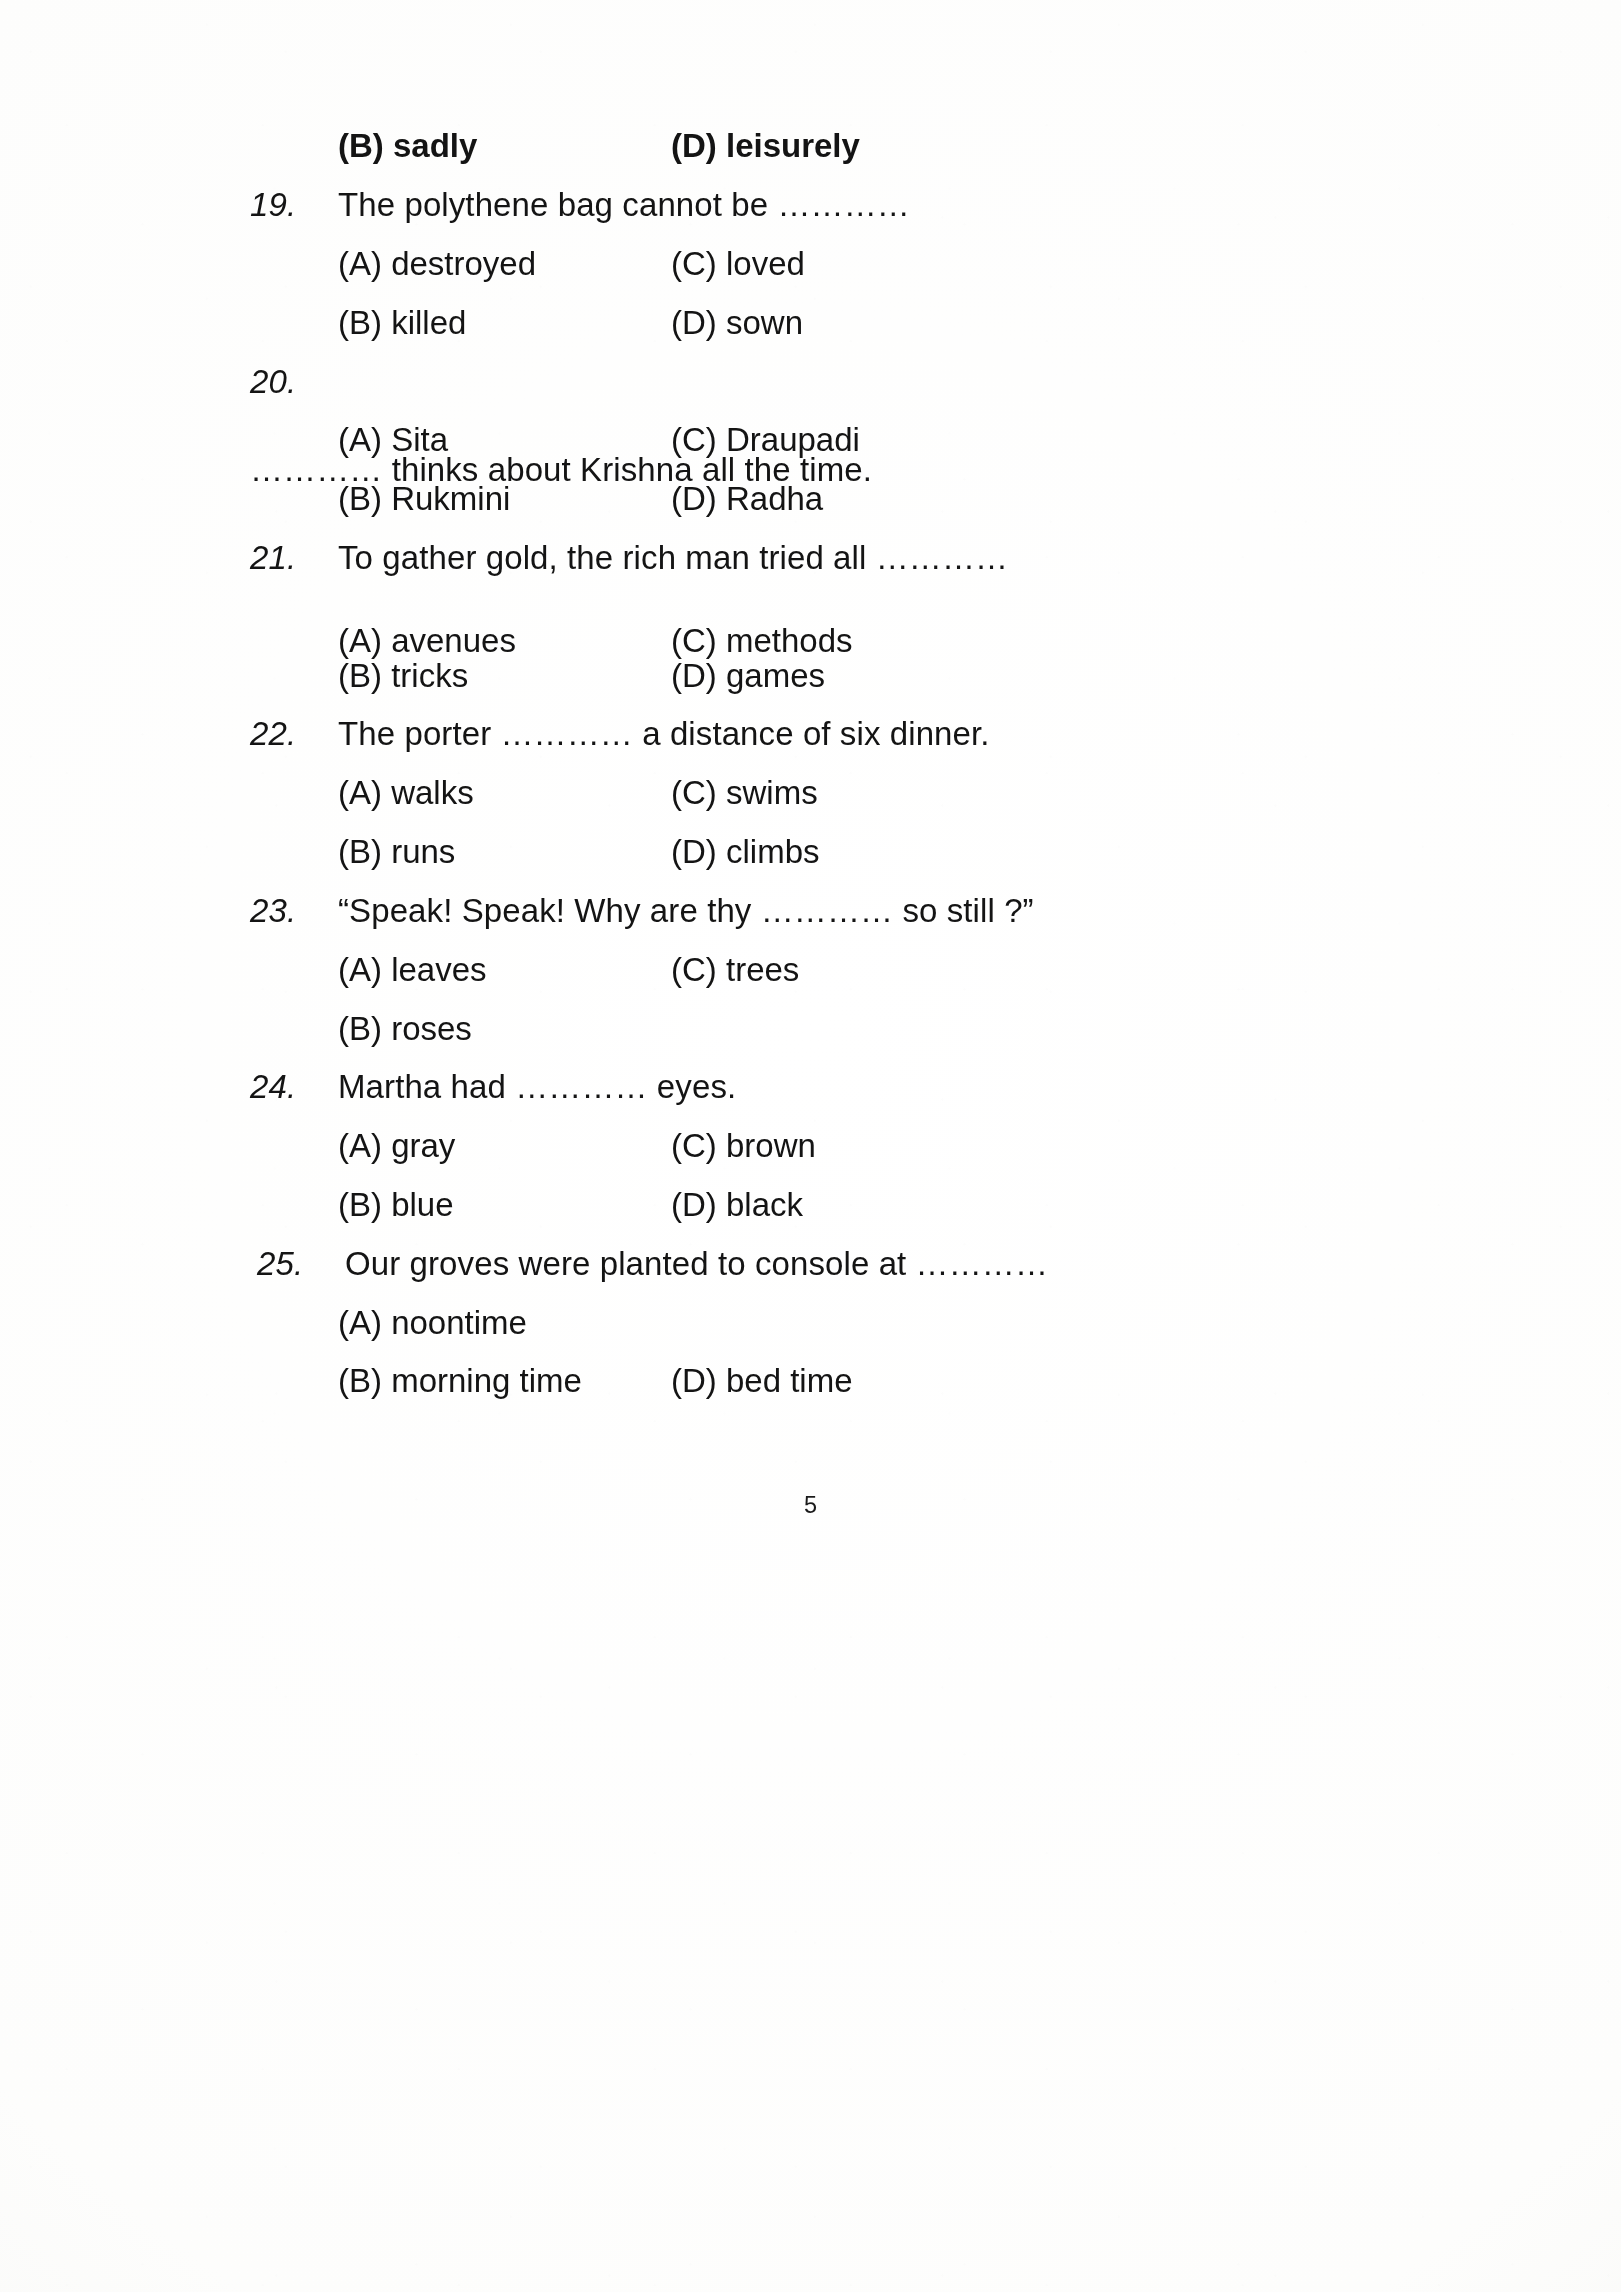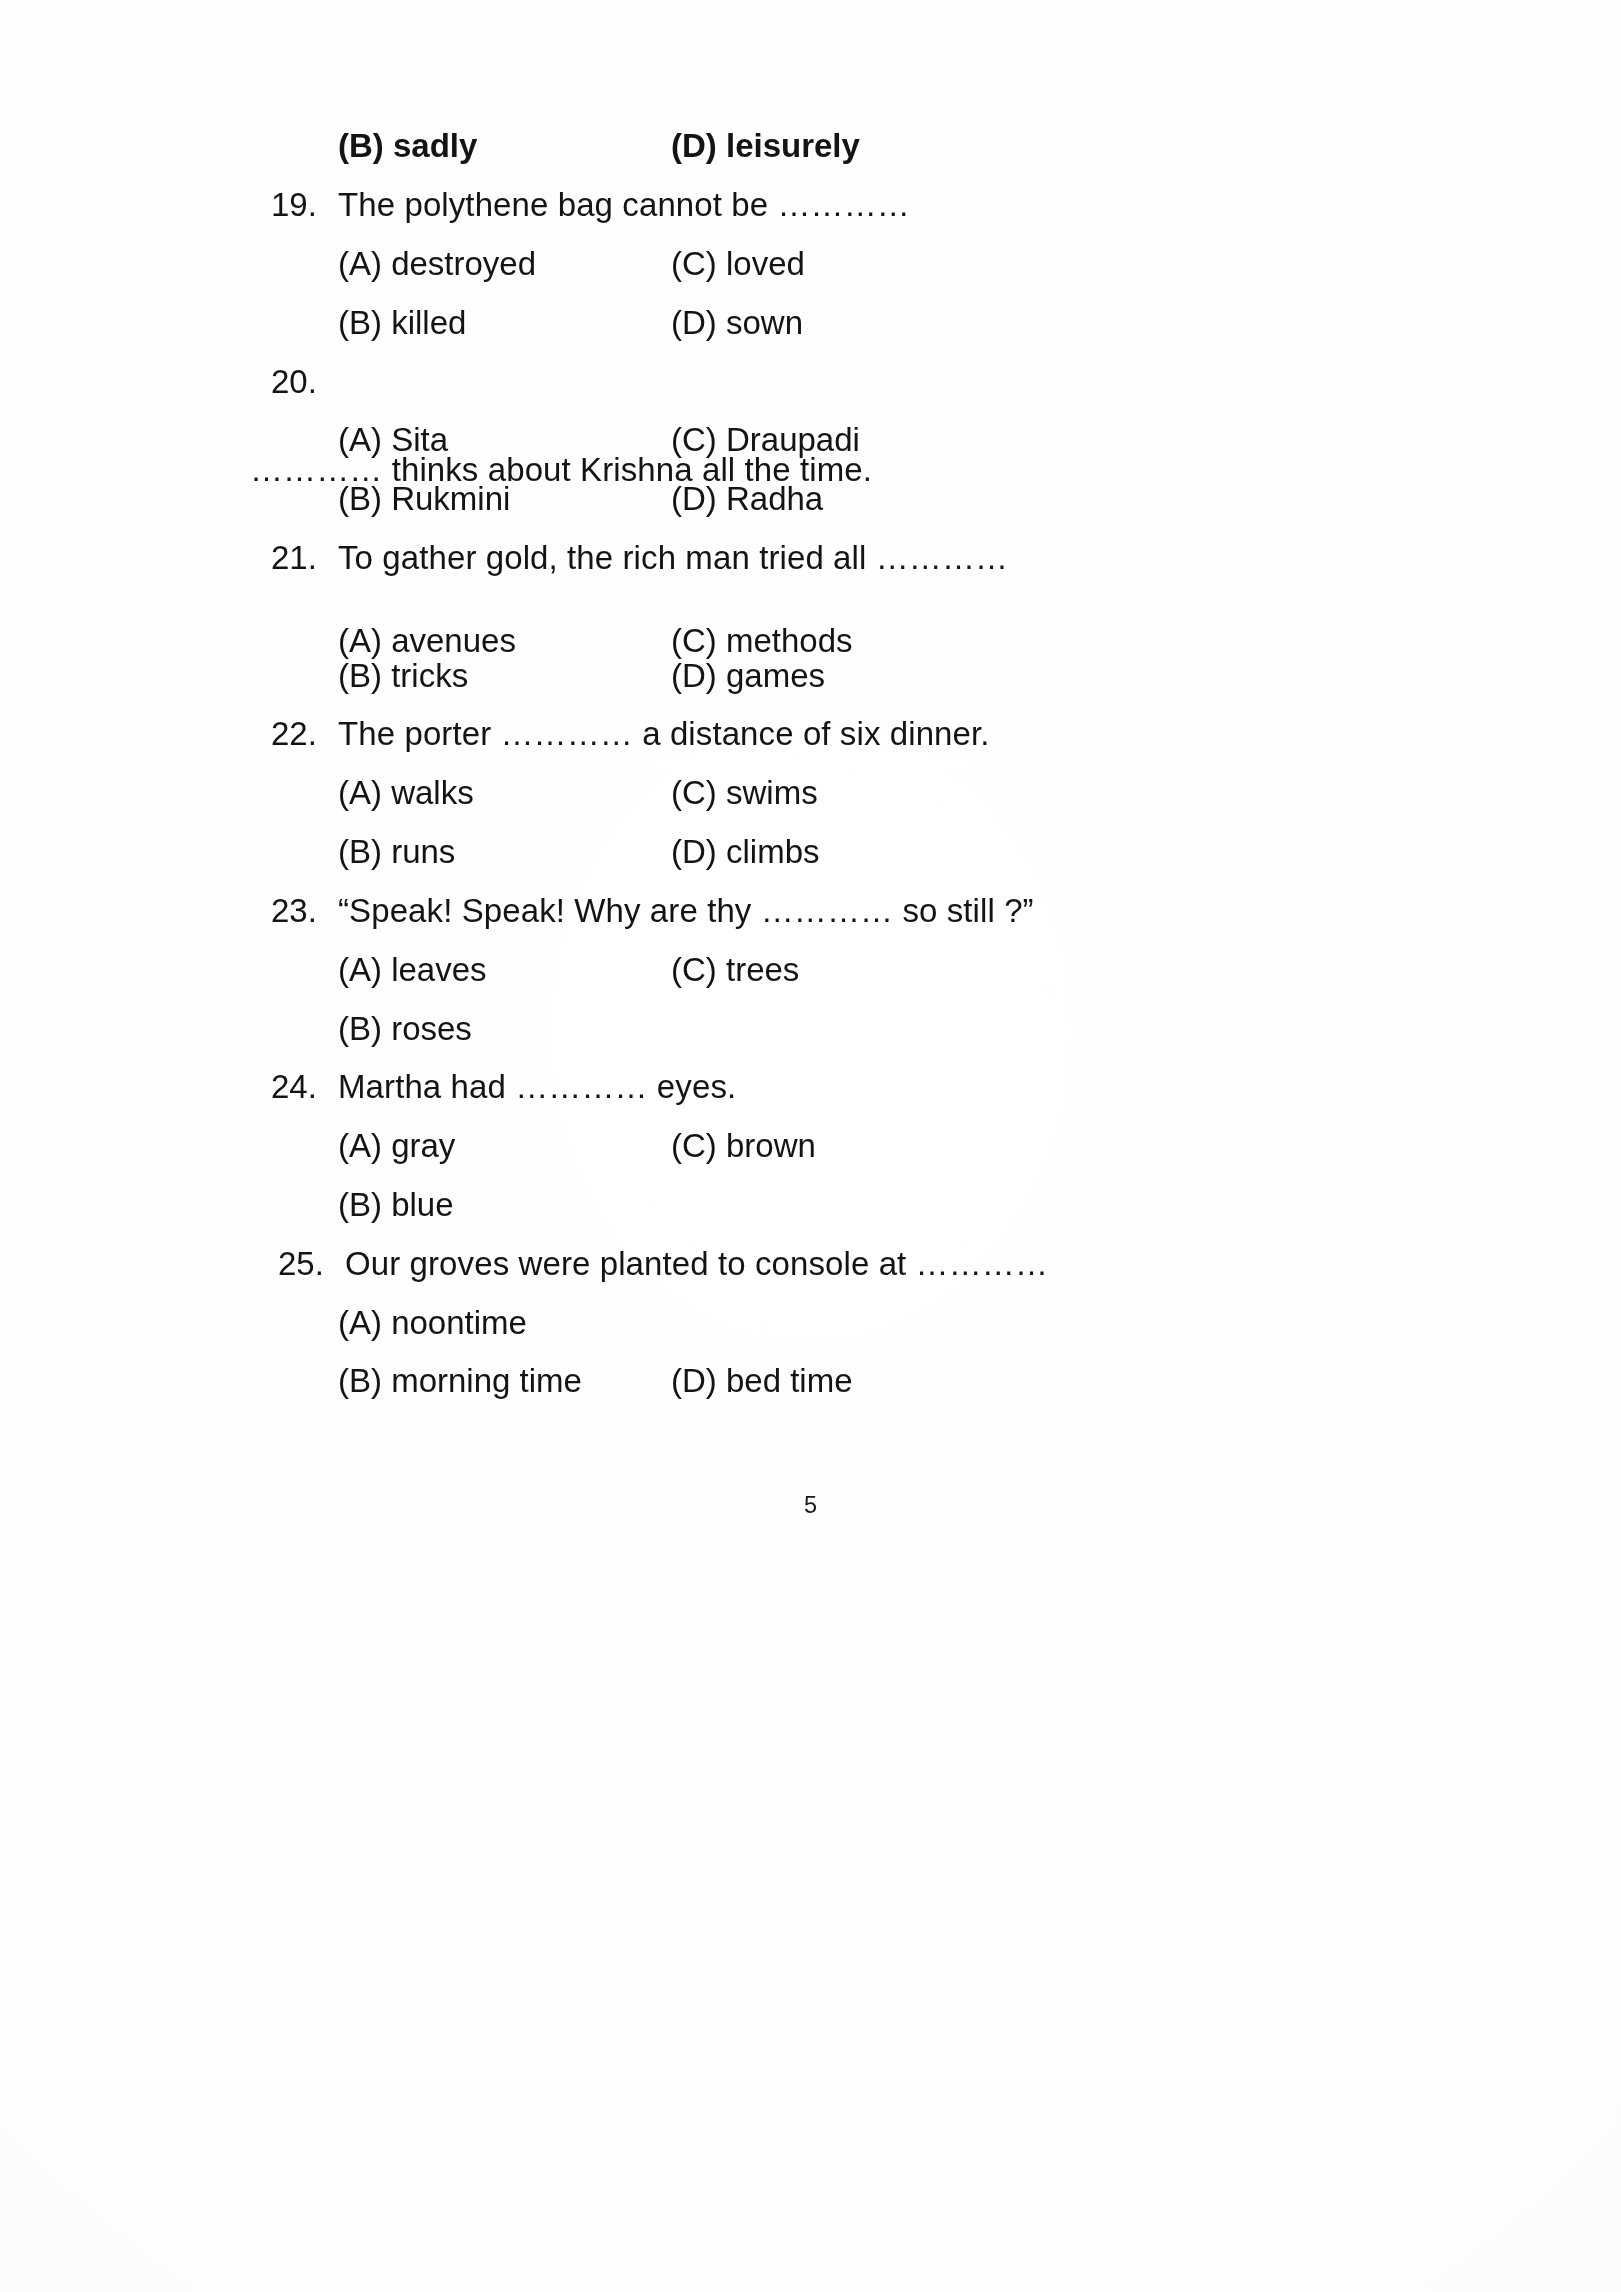--- a/index.html
+++ b/index.html
@@ -61,22 +61,23 @@
     font-size: 33px;
     line-height: 1;
     letter-spacing: 0.1px;
     color: #141414;
   }
 
   
   .qnum {
     width: 88px;
     flex: 0 0 88px;
-    text-align: center;
+    text-align: left;
     padding-left: 0;
+    font-style: italic;
   }
 
   .qtext {
     flex: 1 1 auto;
     white-space: pre-wrap;
   }
 
   
   .optrow {
     display: flex;
@@ -195,20 +196,21 @@
     <div class="line" style="position:absolute; left:250px; top:1070px; width:1274px;">
       <span class="qnum">24.</span>
       <span class="qtext">Martha had ………… eyes.</span>
     </div>
     <div class="optrow" style="position:absolute; left:338px; top:1129px; width:1157px;">
       <span class="opt-left">(A) gray</span>
       <span class="opt-right">(C) brown</span>
     </div>
     <div class="optrow" style="position:absolute; left:338px; top:1188px; width:1157px;">
       <span class="opt-left">(B) blue</span>
+      <span class="opt-right">(D) black</span>
     </div>
   </div>
 
   <div class="qblock">
     <div class="line" style="position:absolute; left:250px; top:1247px; width:1274px;margin-left:7px;">
       <span class="qnum">25.</span>
       <span class="qtext">Our groves were planted to console at …………</span>
     </div>
     <div class="optrow" style="position:absolute; left:338px; top:1306px; width:1157px;">
       <span class="opt-left">(A) noontime</span>

